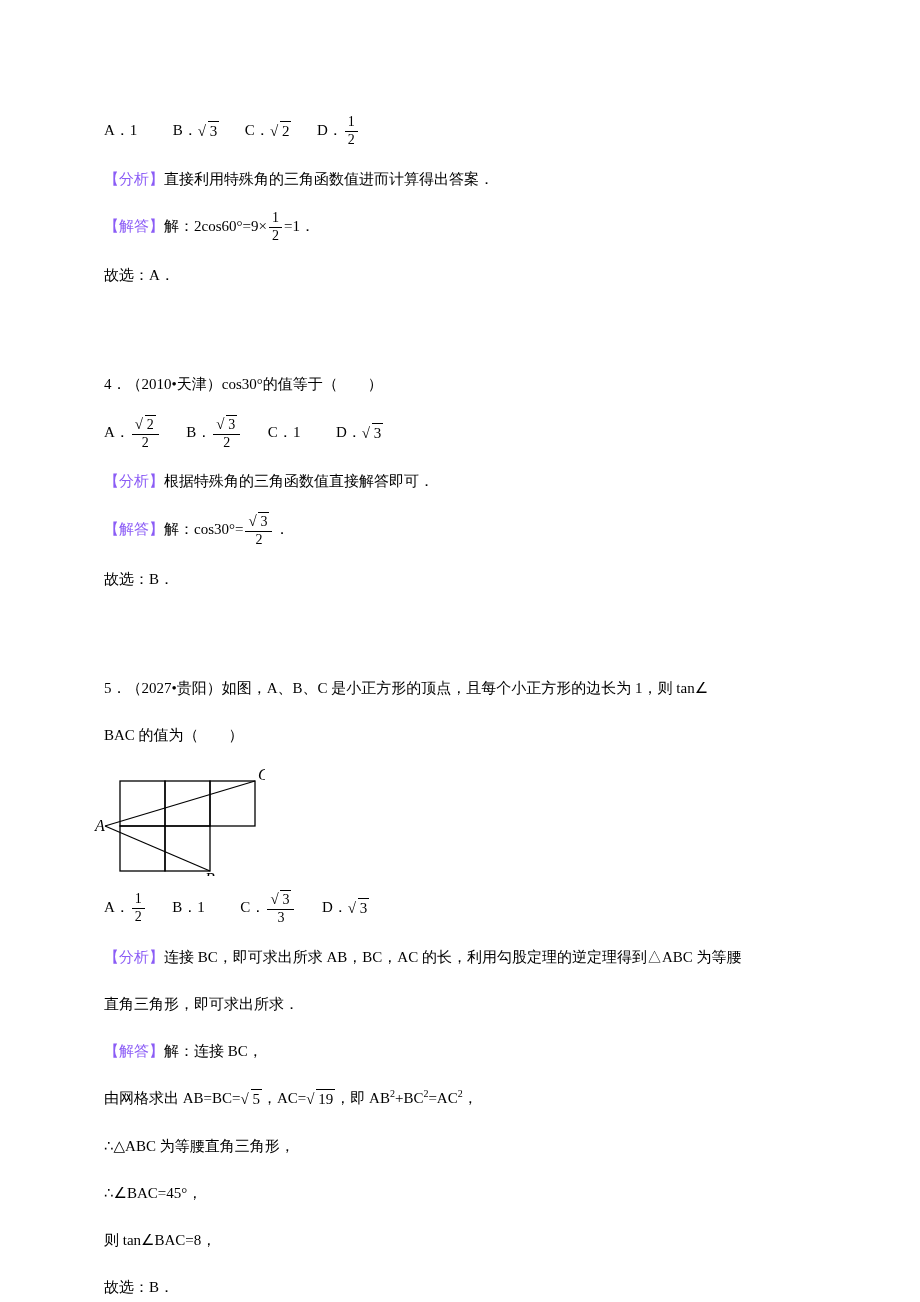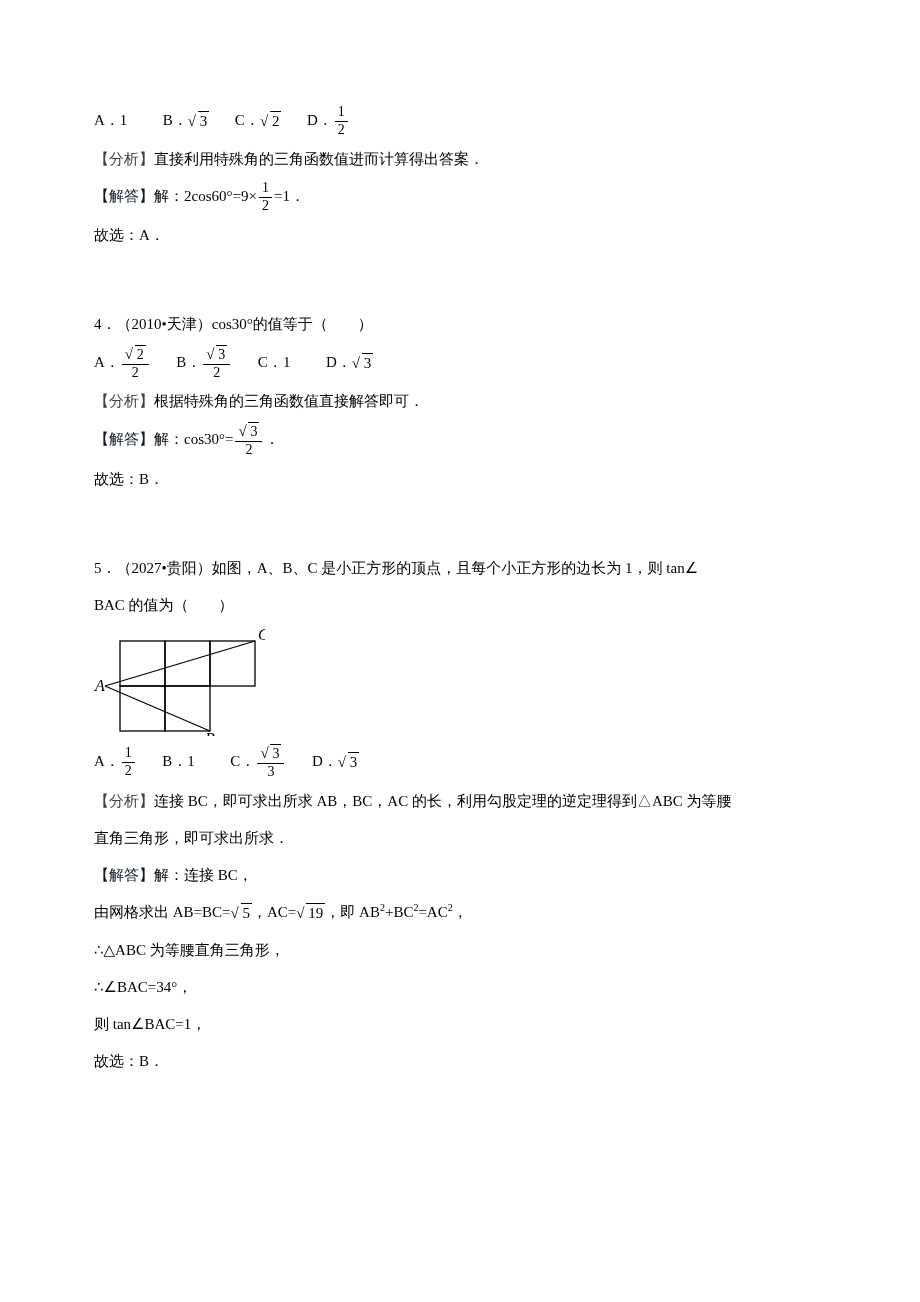--- a/index.html
+++ b/index.html
@@ -5,21 +5,21 @@
     * { margin: 0; padding: 0; box-sizing: border-box; }
     body {
       background: #fff;
       font-family: "SimSun", "宋体", serif;
       font-size: 15px;
       line-height: 2.2;
       color: #000;
       padding: 100px 90px 60px 90px;
       width: 920px;
     }
-    .line { margin: 4px; }
+    .line { margin: 14px; }
     .spacer { height: 24px; }
     .frac {
       display: inline-block;
       vertical-align: middle;
       text-align: center;
       line-height: 1.2;
       font-size: 14px;
       margin: 0 2px;
     }
     .frac .num { display: block; padding: 0 3px; }
@@ -36,22 +36,22 @@
       left: 0;
       top: 0;
       font-size: 15px;
     }
     .sqrt .rad {
       border-top: 1px solid #000;
       padding: 0 2px;
       display: inline-block;
       line-height: 1.25;
     }
-    .analysis { color: #404040; }
-    .solution { color: #0f172a; }
+    .analysis { color: #8b5cf6; }
+    .solution { color: #8b5cf6; }
     .opt-sep { display: inline-block; width: 18px; }
     .opt-sep-wide { display: inline-block; width: 28px; }
     svg.figure { display: block; margin: 4px 0 8px 0; }
     sup { font-size: 10px; }
   </style>
 </head>
 <body>
 
 <div class="line">
   <span>A．</span><span>1</span>
@@ -137,15 +137,15 @@
 
 <div class="line">
   <span class="solution">【解答】</span><span>解：连接 BC，</span>
 </div>
 
 <div class="line">
   <span>由网格求出 AB=BC=</span><span class="sqrt"><span class="rad">5</span></span><span>，AC=</span><span class="sqrt"><span class="rad">19</span></span><span>，即 AB</span><sup>2</sup><span>+BC</span><sup>2</sup><span>=AC</span><sup>2</sup><span>，</span>
 </div>
 
 <div class="line">∴△ABC 为等腰直角三角形，</div>
-<div class="line">∴∠BAC=34°，</div>
-<div class="line">则 tan∠BAC=1，</div>
+<div class="line">∴∠BAC=45°，</div>
+<div class="line">则 tan∠BAC=8，</div>
 <div class="line">故选：B．</div>
 
 </body></html>

